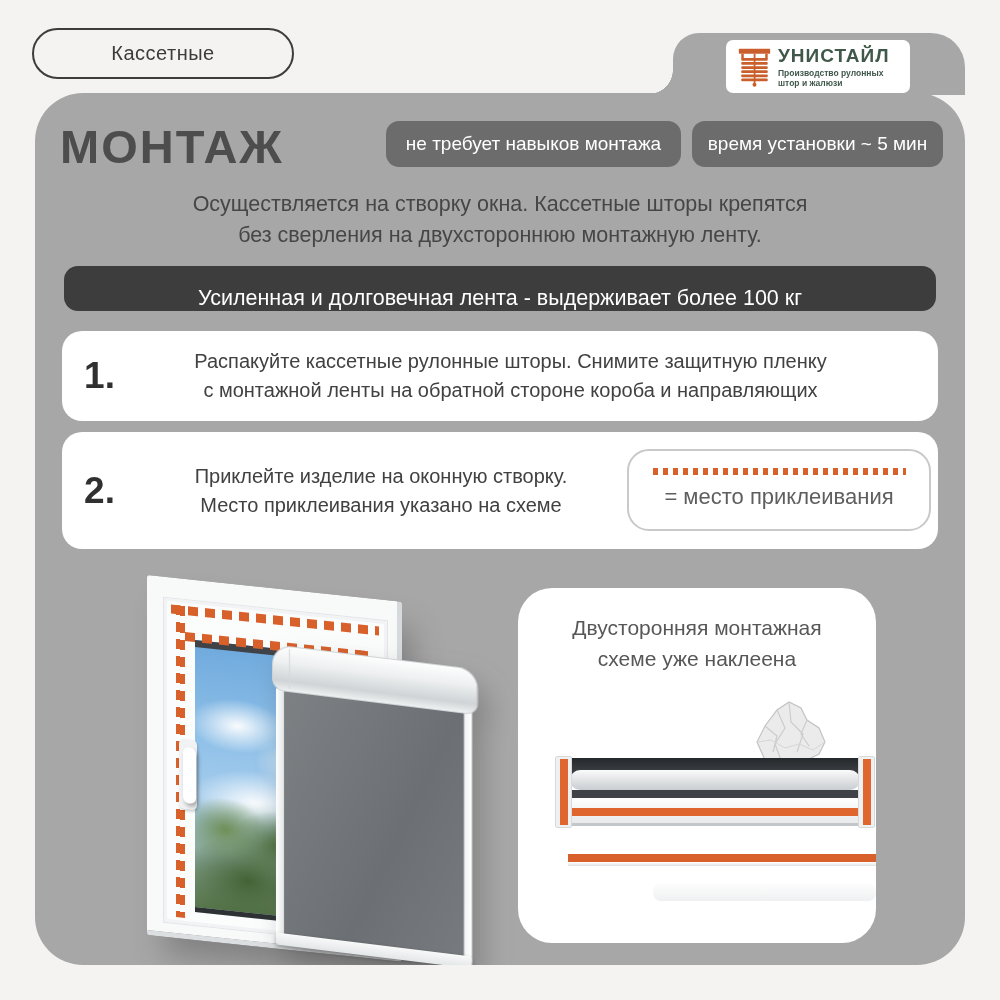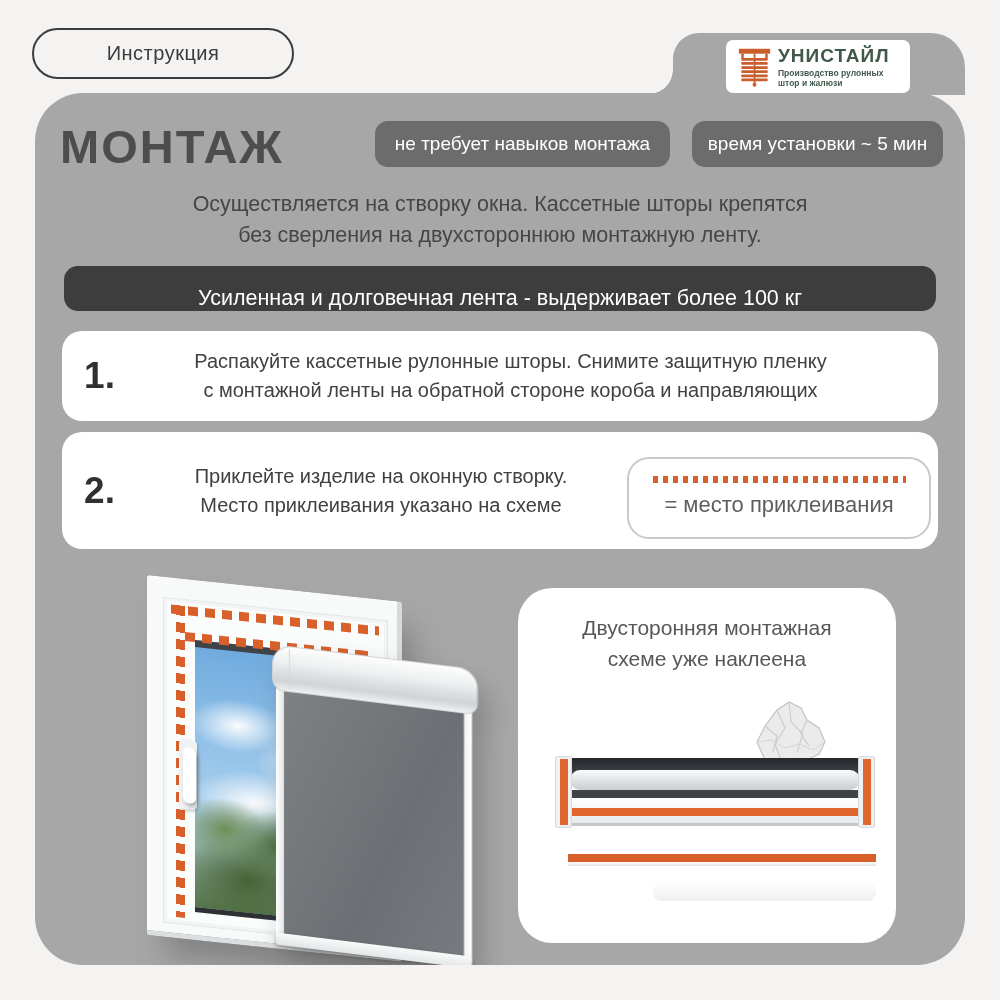--- a/index.html
+++ b/index.html
@@ -31,39 +31,39 @@
   .logo-text{margin-left:7px;line-height:1;}
   .logo-title{font-size:19px;font-weight:700;color:var(--logo-green);letter-spacing:1px;}
   .logo-sub{font-size:8.5px;font-weight:700;color:var(--logo-green);line-height:10px;margin-top:3px;}
 
   
   .panel{position:absolute;left:35px;top:93px;width:930px;height:872px;background:var(--panel);
          border-radius:48px;overflow:hidden;}
   .title{position:absolute;left:25px;top:26px;font-size:47px;font-weight:700;color:#4d4d4d;letter-spacing:2px;}
   .badge{position:absolute;top:28px;height:46px;background:var(--badge);border-radius:13px;
          display:flex;align-items:center;justify-content:center;color:#ffffff;font-size:19px;font-weight:500;}
-  .badge1{left:340px;width:295px;}
+  .badge1{left:351px;width:295px;}
   .badge2{left:657px;width:251px;}
   .intro{position:absolute;left:0;right:0;top:96px;text-align:center;font-size:21.5px;
          color:#464646;font-weight:500;line-height:31px;}
   .banner{position:absolute;left:29px;top:173px;width:872px;height:45px;background:var(--banner);
           border-radius:14px;display:flex;align-items:flex-end;justify-content:center;
           color:#ffffff;font-size:21.5px;font-weight:500;}
 
   
   .card{position:absolute;left:27px;width:876px;background:#ffffff;border-radius:20px;
         display:flex;align-items:center;box-sizing:border-box;}
   .card1{top:238px;height:90px;}
   .card2{top:339px;height:117px;}
   .num{width:75px;flex:0 0 auto;text-align:center;font-size:37px;font-weight:700;color:#303030;}
   .stext{flex:1;text-align:center;font-size:20px;color:#414141;font-weight:500;line-height:29px;
          padding-right:54px;}
   .stext2{padding-right:0;max-width:488px;}
   .legend{position:absolute;left:565px;top:17px;width:304px;height:82px;border:2px solid #c9c9c9;
-          border-radius:22px;background:#ffffff;box-sizing:border-box;margin-top:8px;}
+          border-radius:22px;background:#ffffff;box-sizing:border-box;}
   .legend-dashes{width:253px;height:7px;margin:17px auto 9px auto;
           background:repeating-linear-gradient(90deg,var(--orange) 0 5px,rgba(0,0,0,0) 5px 10px);}
   .legend-label{text-align:center;font-size:22px;color:#5e5e5e;font-weight:500;}
 
   
   .window-wrap{position:absolute;left:112px;top:482px;width:255px;height:360px;
           transform:skewY(6deg);transform-origin:top left;z-index:1;}
   .win-outer{position:absolute;inset:0;background:linear-gradient(105deg,#f8f9f9 72%,#eceeef);
           border-radius:3px;border-right:5px solid #d7dadc;border-bottom:5px solid #dcdfe1;
           box-shadow:14px 22px 30px -4px rgba(60,60,60,.35);}
@@ -111,21 +111,21 @@
           background:linear-gradient(90deg,#ffffff,#dfe2e3);}
   .blind-guide-r{position:absolute;left:191px;top:44px;width:9px;height:250px;
           background:linear-gradient(90deg,#eef0f1,#ffffff);}
   .fabric{position:absolute;left:12px;top:44px;width:180px;height:246px;
           background:linear-gradient(115deg,#7e8184 0%,#6c6f73 60%,#777a7e 100%);}
   .blind-bottom-bar{position:absolute;left:4px;top:288px;width:196px;height:12px;border-radius:3px;
           background:linear-gradient(180deg,#f8f9f9,#e3e6e7);box-shadow:0 2px 4px rgba(0,0,0,.3);}
 
   
   .note-card{position:absolute;left:483px;top:495px;width:358px;height:355px;background:#ffffff;
-          border-radius:34px;overflow:hidden;z-index:1;padding-left:20px;}
+          border-radius:34px;overflow:hidden;z-index:1;}
   .note-text{position:absolute;left:0;right:0;top:24px;text-align:center;font-size:21px;
           color:#575757;font-weight:500;line-height:31px;}
   .film{position:absolute;left:233px;top:112px;width:80px;height:62px;}
   .cassette-back{position:absolute;left:37px;top:168px;width:320px;height:72px;}
   .cb-body{position:absolute;left:15px;right:15px;top:0;height:72px;}
   .cb-dark-top{position:absolute;left:0;right:0;top:2px;height:22px;
           background:linear-gradient(180deg,#26292c,#464a4e);}
   .cb-roller{position:absolute;left:0;right:0;top:14px;height:20px;border-radius:10px;
           background:linear-gradient(180deg,#fafbfb,#c9cdd0);}
   .cb-slot{position:absolute;left:0;right:0;top:34px;height:8px;background:#3f4246;}
@@ -144,21 +144,21 @@
           background:linear-gradient(180deg,#ffffff,#dfe2e4);}
   .rail2{position:absolute;left:135px;top:295px;width:223px;height:18px;border-radius:8px;opacity:.9;
           background:linear-gradient(180deg,#fdfdfd,#edeff0);}
 </style>
 </head>
 <body>
 
 <div class="stage">
 
   <div class="pill">
-    <span>Инструкция</span>
+    <span>Кассетные</span>
   </div>
   <div class="tab"></div>
   <div class="fillet"></div>
 
   <div class="logo-card">
     <svg class="logo-icon" viewBox="0 0 40 48">
       <g fill="#c95f2c">
         <rect x="1" y="2" width="38" height="6" rx="1"></rect>
         <rect x="4" y="8" width="3" height="6"></rect>
         <rect x="33" y="8" width="3" height="6"></rect>

